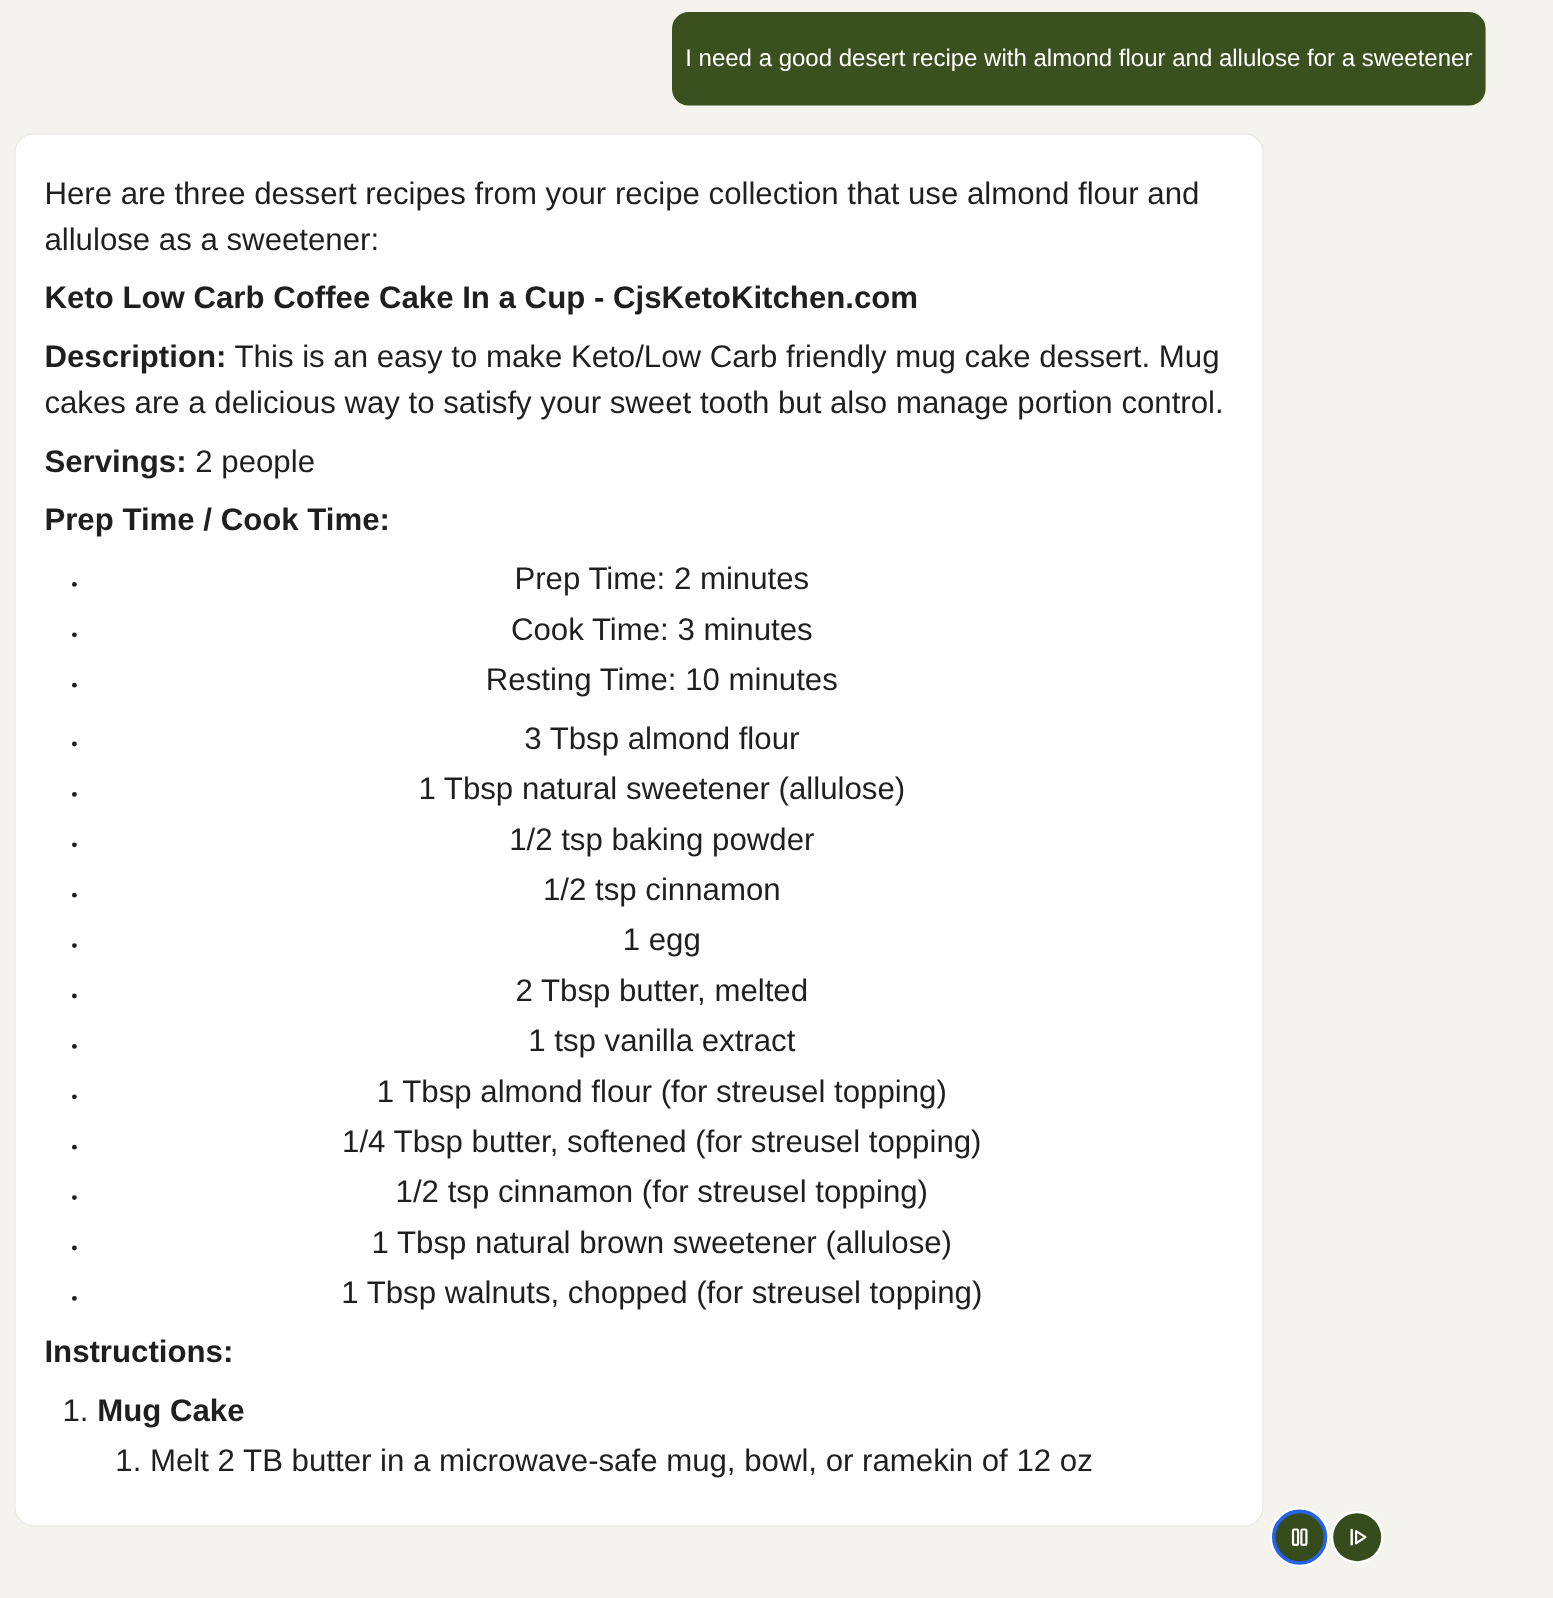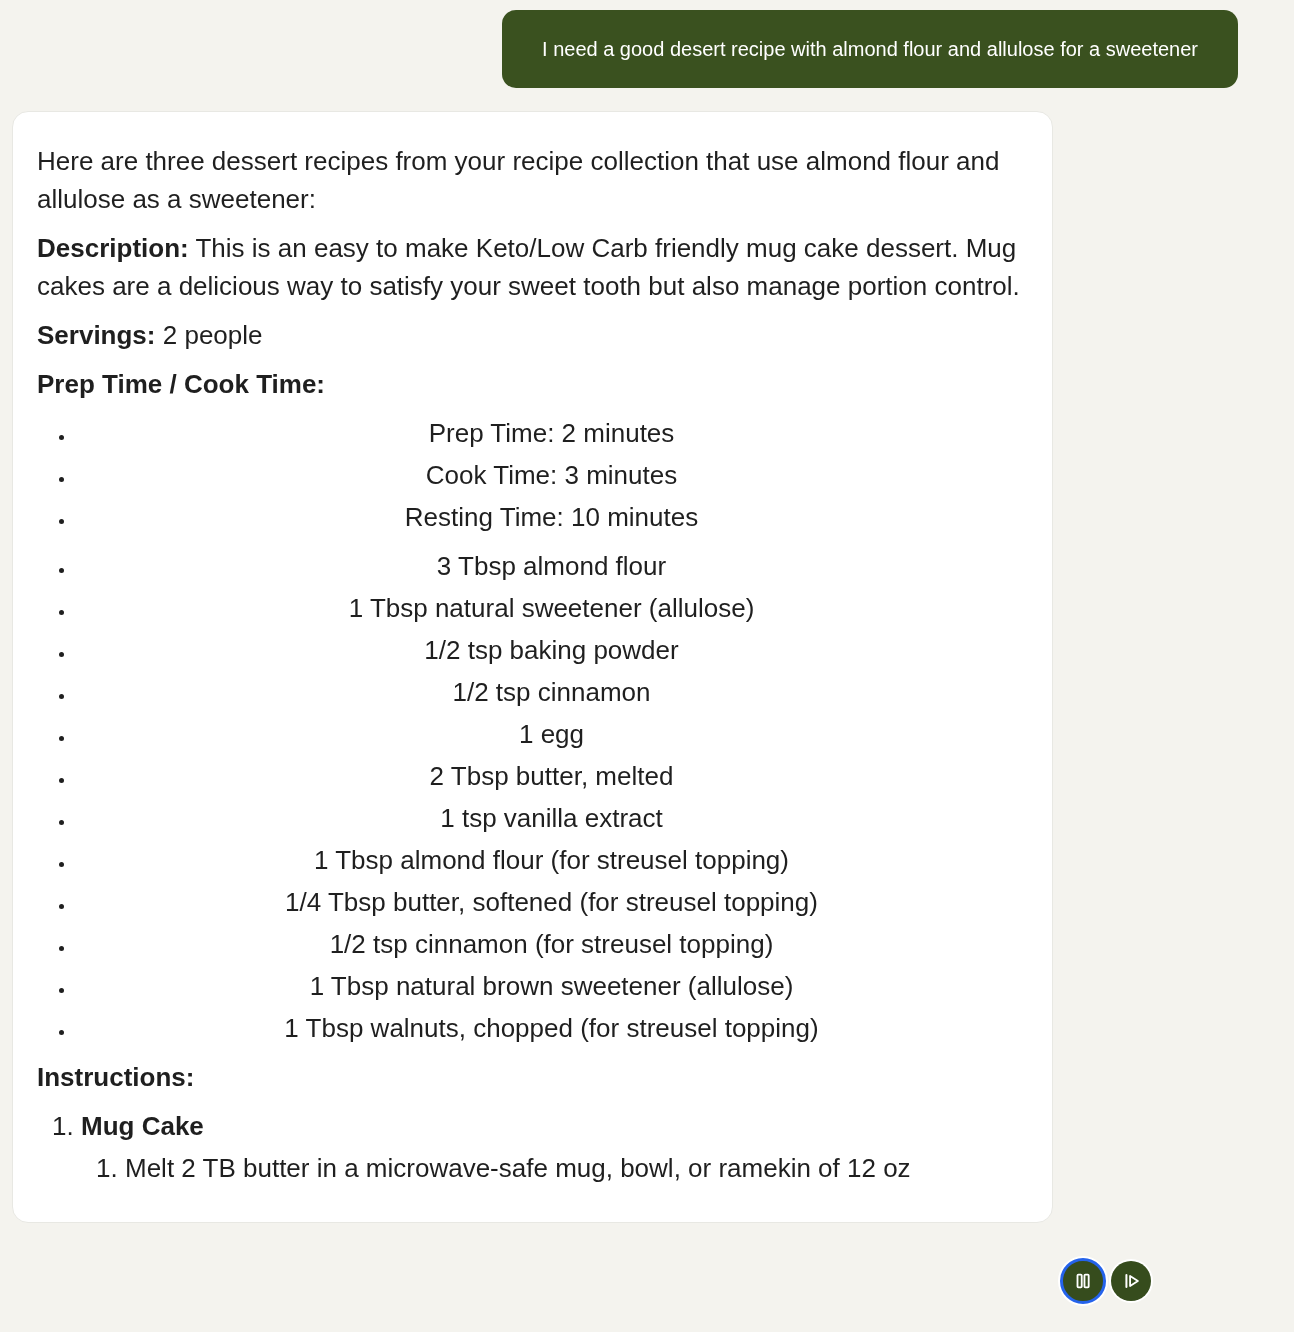--- a/index.html
+++ b/index.html
@@ -21,21 +21,21 @@
   .user-row {
     display: flex;
     justify-content: flex-end;
     padding: 10px 56px 0 0;
   }
   .user-bubble {
     background: #3a511f;
     color: #ffffff;
     font-size: 20px;
     line-height: 38px;
-    padding: 20px 40px;
+    padding: 20px 11px;
     border-radius: 14px;
     max-width: 960px;
   }
 
   
   .assistant-card {
     margin: 23px 0 0 12px;
     width: 1041px;
     background: #ffffff;
     border: 1px solid #e8e8e3;
@@ -99,20 +99,23 @@
 <div class="page">
 
   <div class="user-row">
     <div class="user-bubble">I need a good desert recipe with almond flour and allulose for a sweetener</div>
   </div>
 
   <div class="assistant-card">
 
     <p>Here are three dessert recipes from your recipe collection that use almond flour and allulose as a sweetener:</p>
 
+    <p>
+      <strong>Keto Low Carb Coffee Cake In a Cup - CjsKetoKitchen.com</strong>
+    </p>
 
     <p>
       <strong>Description:</strong>
       <span>This is an easy to make Keto/Low Carb friendly mug cake dessert. Mug cakes are a delicious way to satisfy your sweet tooth but also manage portion control.</span>
     </p>
 
     <p>
       <strong>Servings:</strong>
       <span>2 people</span>
     </p>

